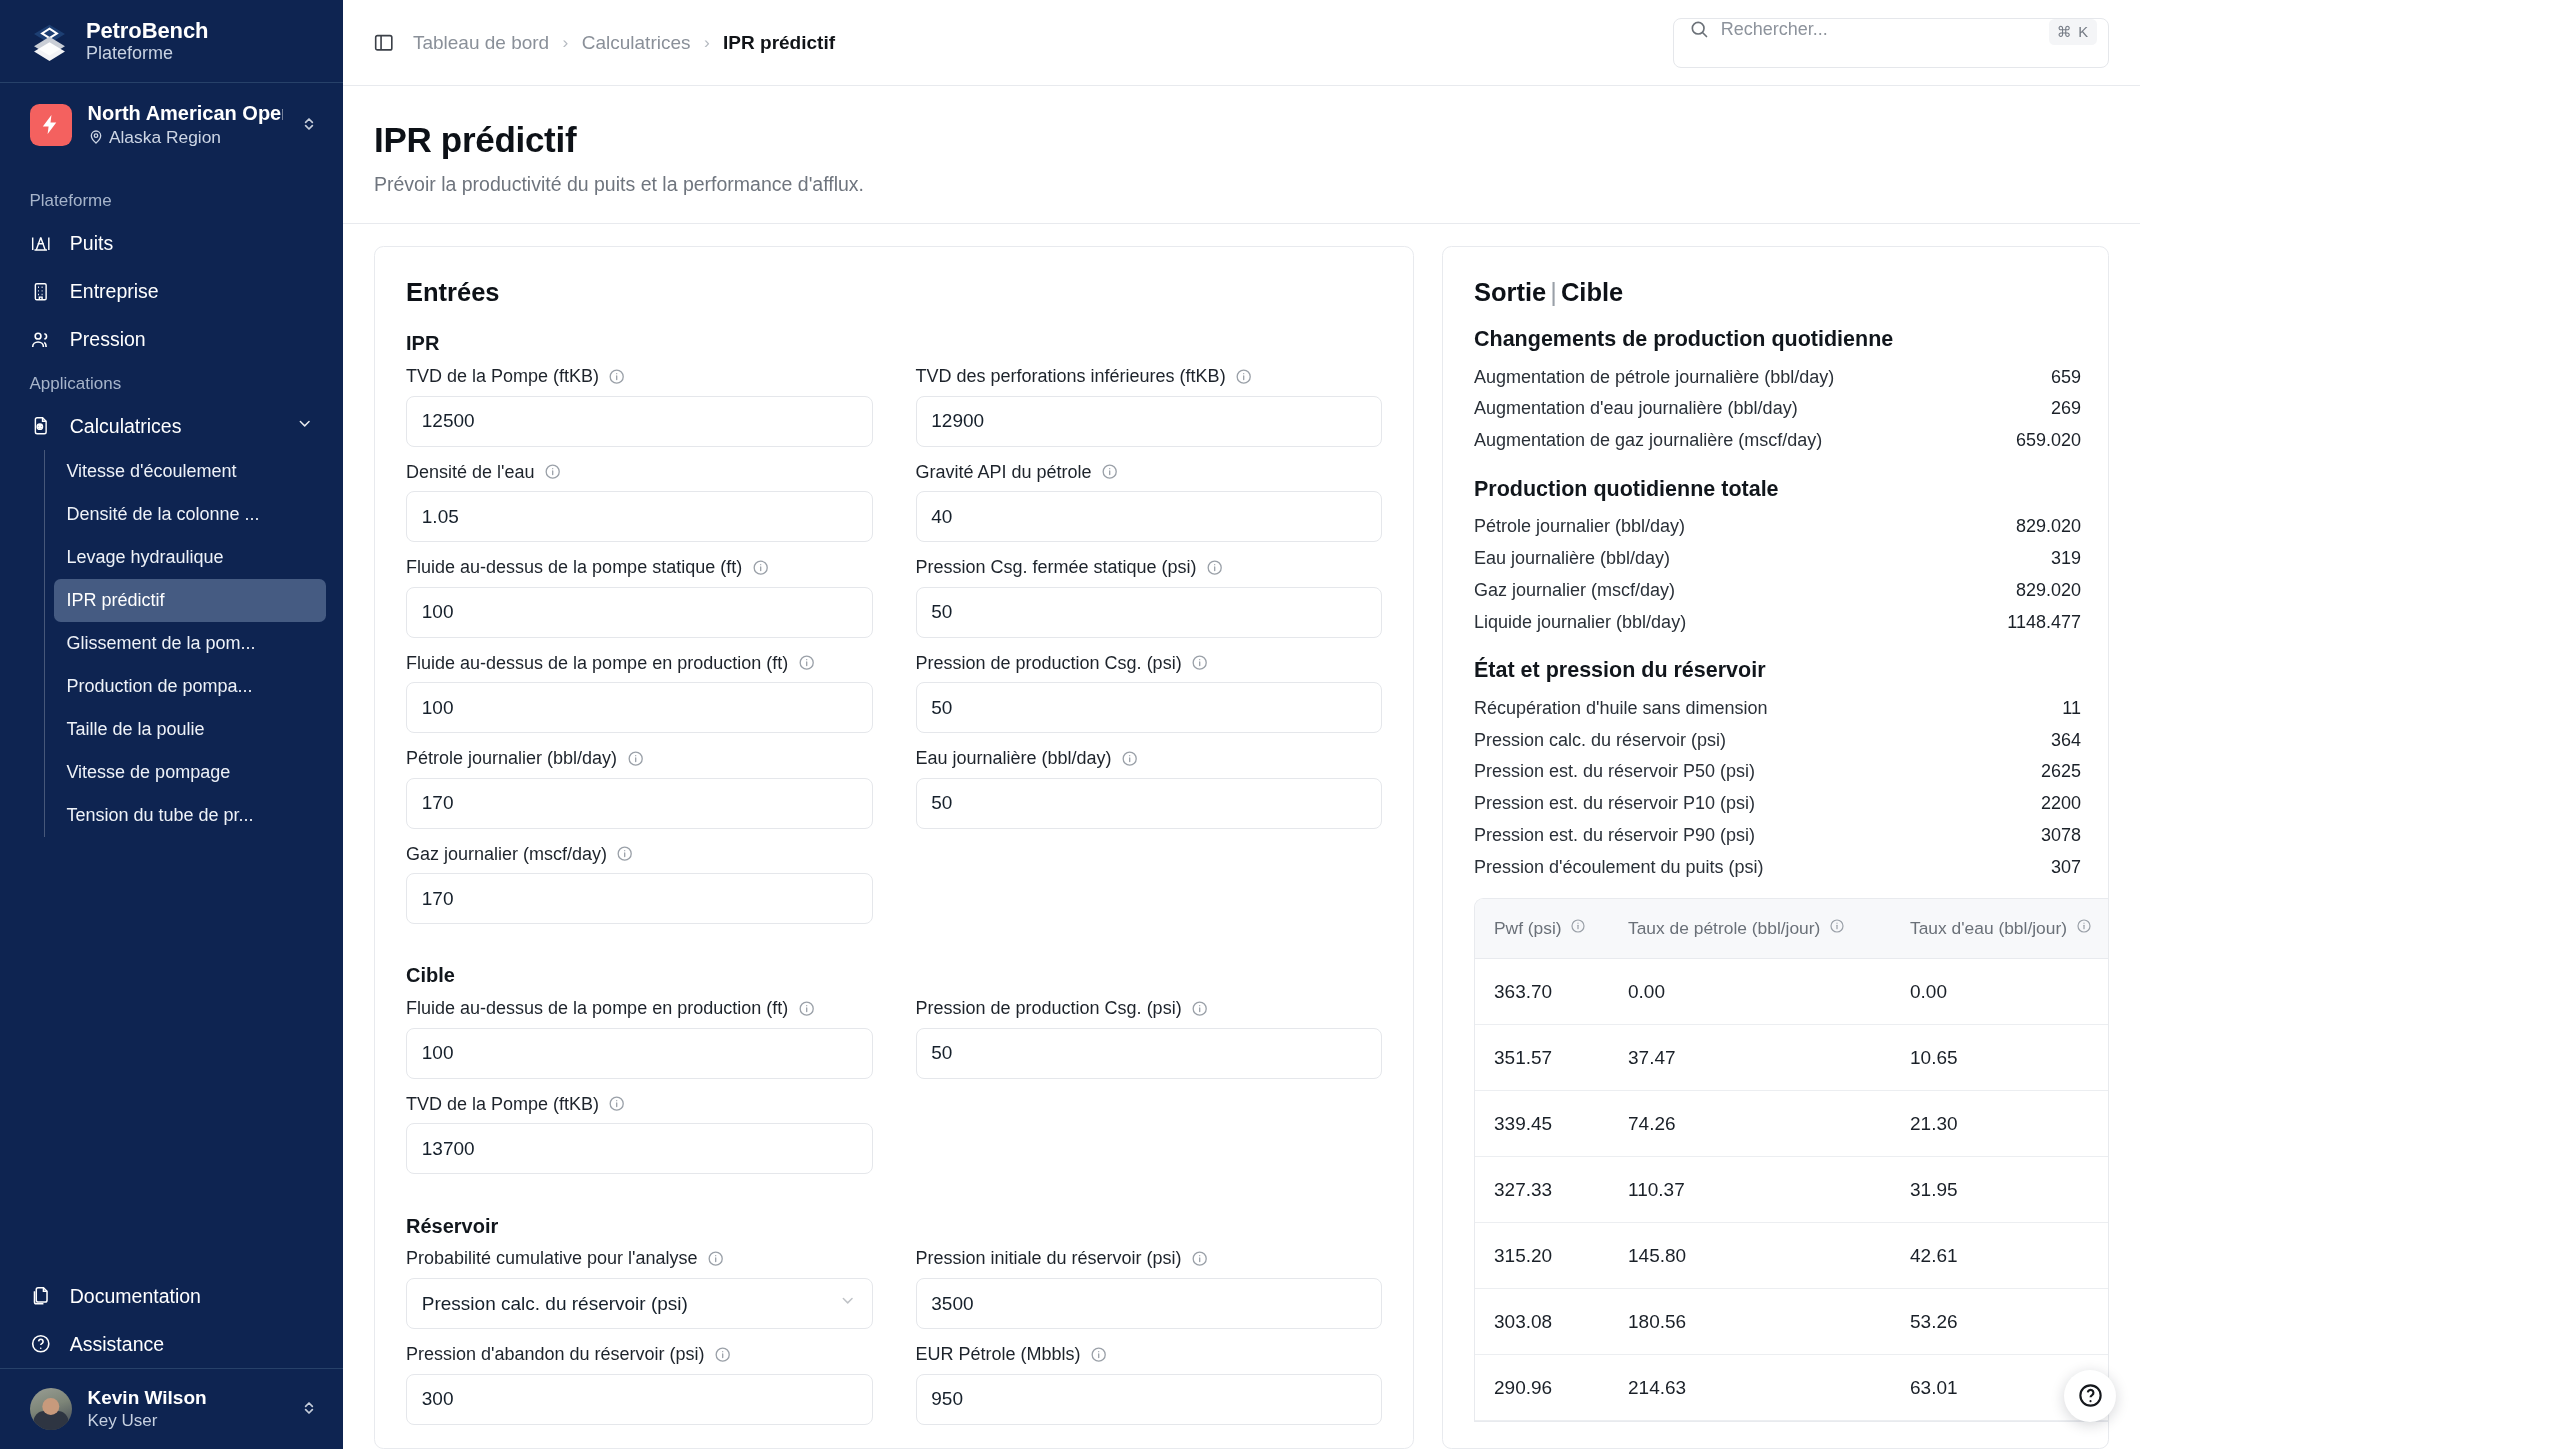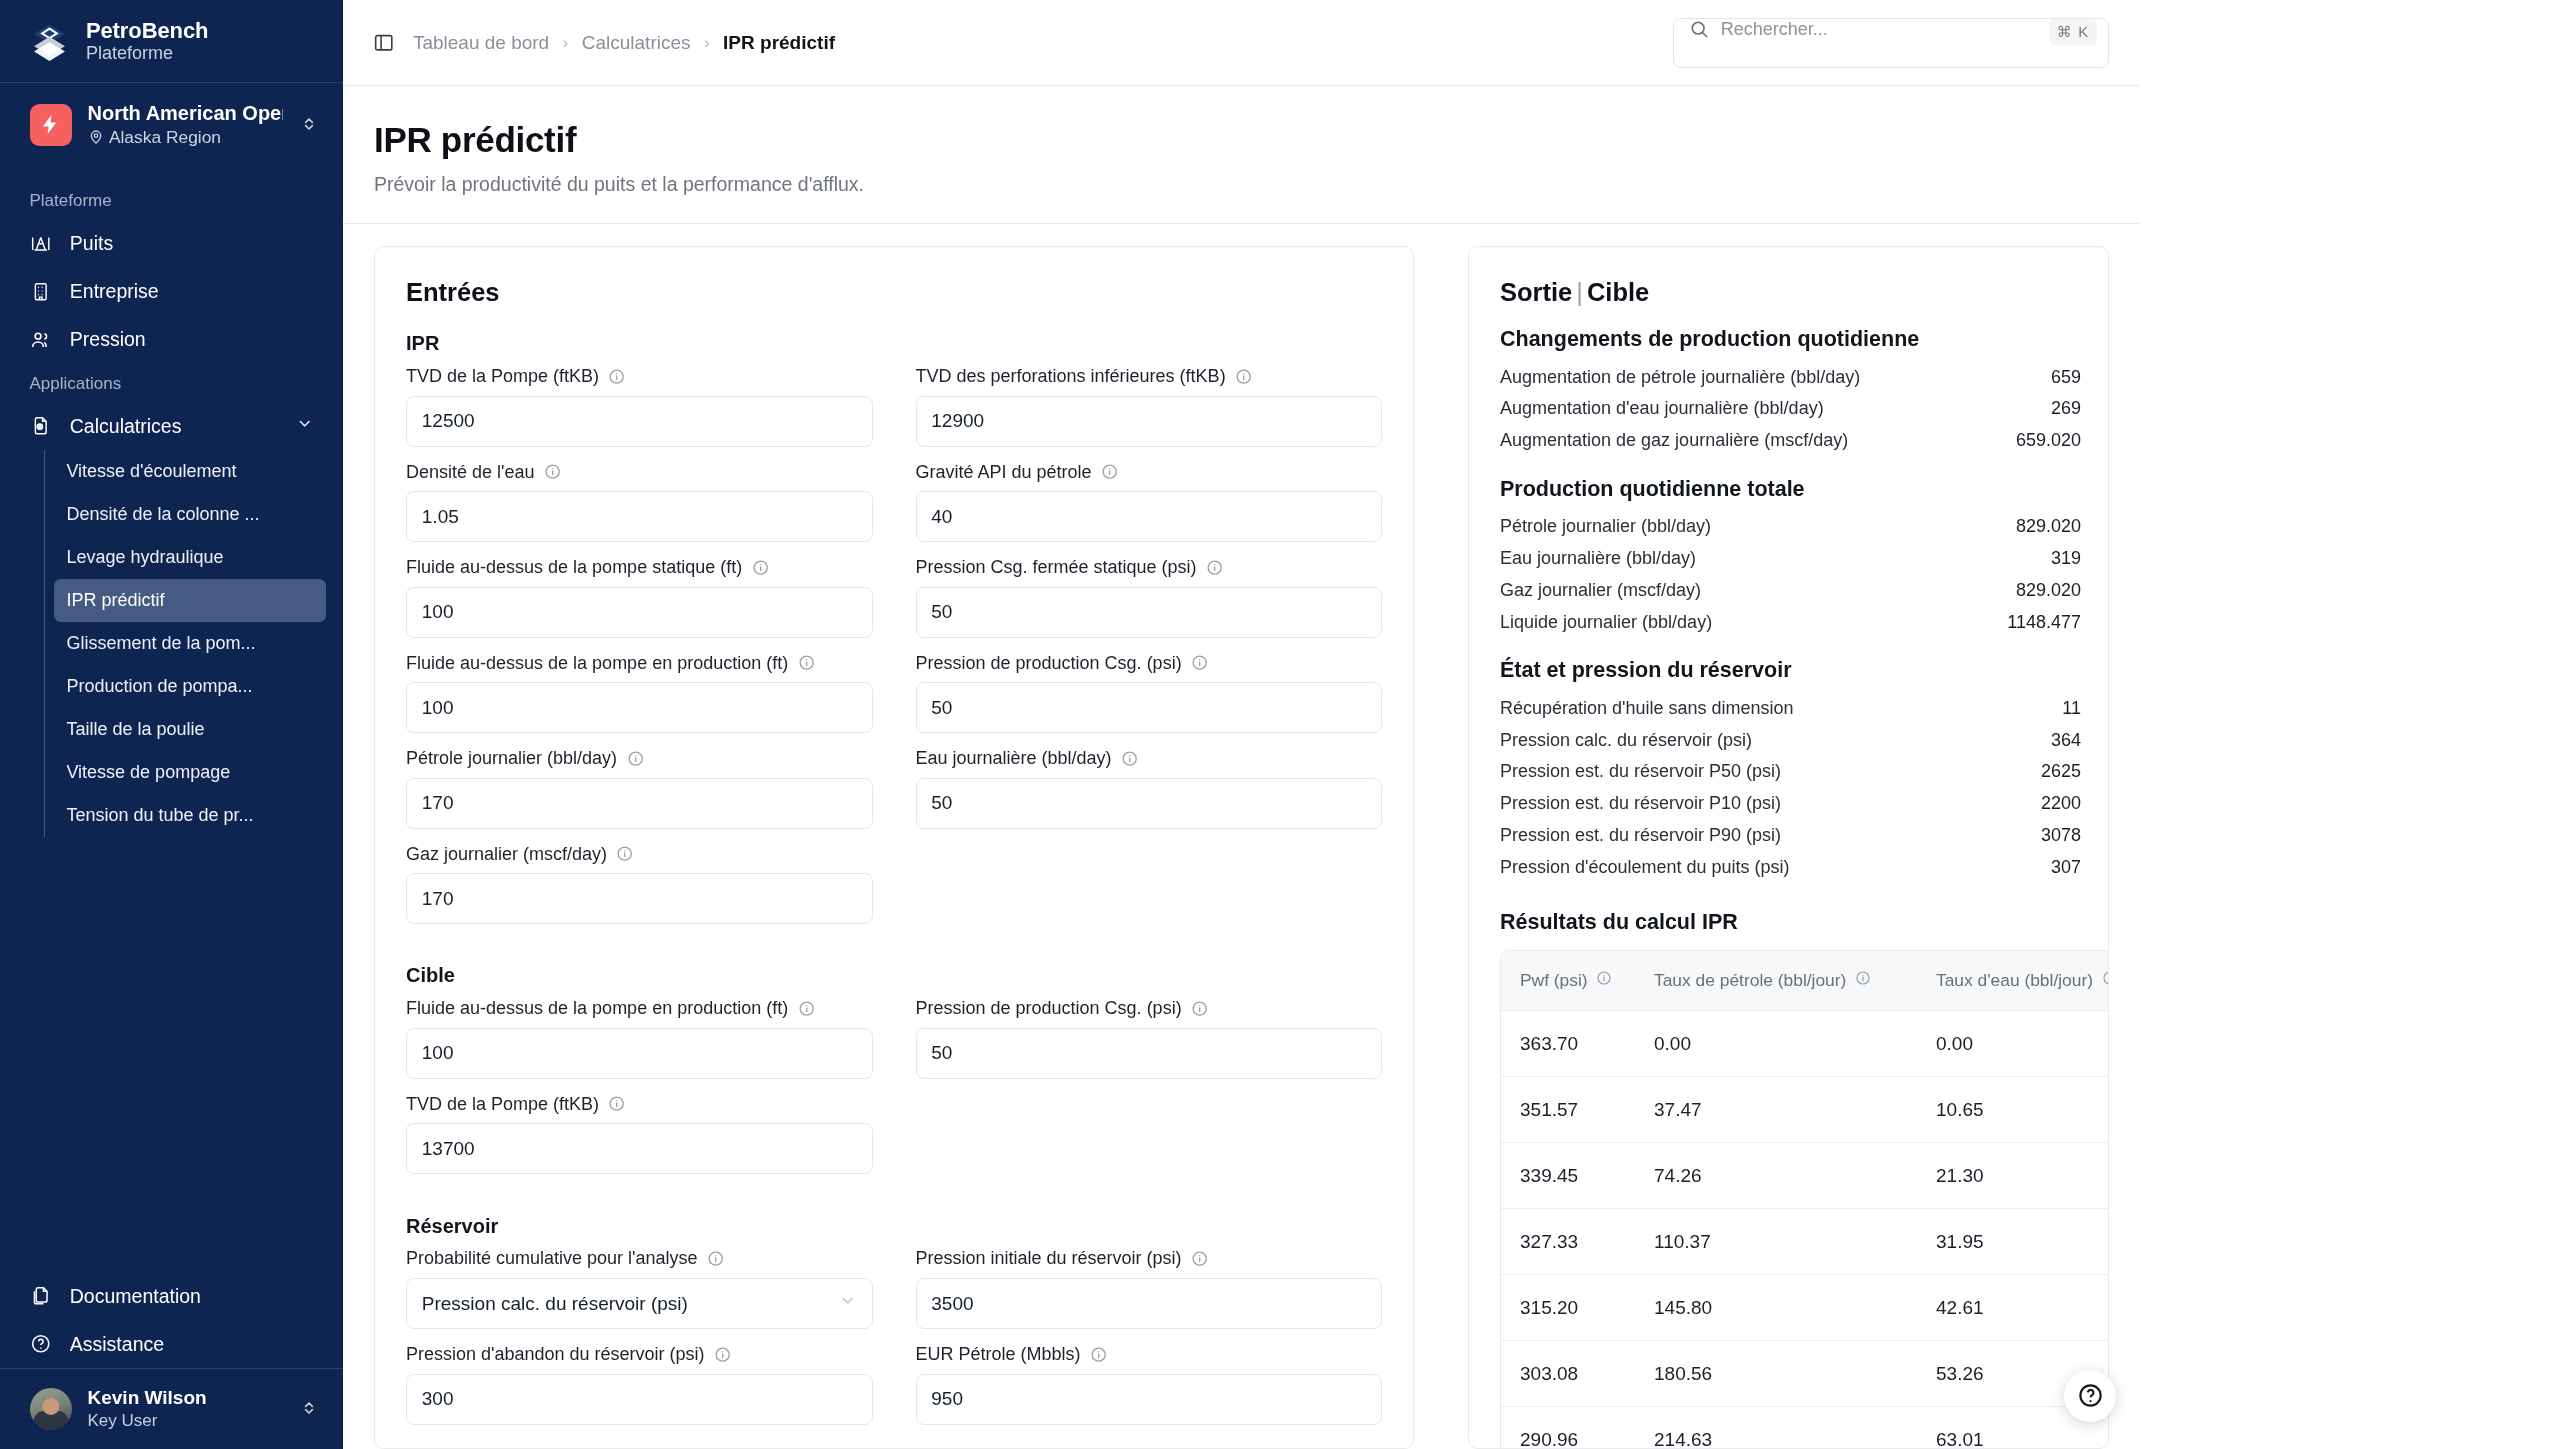--- a/index.html
+++ b/index.html
@@ -109,21 +109,21 @@
   .search-ph { flex: 1; font-size: 18px; color: #8d939c; }
   .kbd {
     font-size: 14.8px; color: #757b85; background: #f4f5f7; border-radius: 5.4px;
     padding: 4.7px 8px; letter-spacing: 1.3px;
   }
 
   .page-head { padding: 34px 31px 27px 31px; border-bottom: 1.3px solid #e8eaee; }
   .page-title { font-size: 35px; font-weight: 700; color: #0d1117; letter-spacing: -0.3px; }
   .page-sub { font-size: 19.5px; color: #6f757e; margin-top: 13.4px; }
 
-  .content { flex: 1; display: flex; gap: 54px; padding: 21.5px 31px 0 31px; min-height:0;}
+  .content { flex: 1; display: flex; gap: 28px; padding: 21.5px 31px 0 31px; min-height:0;}
   .card {
     border: 1.3px solid #e8eaee; border-radius: 9.4px; background: #fff;
     padding: 31px 31px 0 31px; min-width: 0;
   }
   .card-inputs { flex: 0 0 1040px; }
   .card-output { flex: 1; padding-left: 31px; padding-right: 0; overflow:hidden;}
   .card-title { font-size: 25.5px; font-weight: 700; color: #0d1117; }
   .card-title .sep { color:#9aa0a8; font-weight: 400; padding: 0 4px;}
 
   .sec-title { font-size: 20px; font-weight: 700; color: #11161c; margin: 25.5px 0 10.7px 0; }
@@ -659,21 +659,20 @@
           </div>
           <div class="out-row">
             <span class="out-label">Pression est. du réservoir P90 (psi)</span>
             <span class="out-value">3078</span>
           </div>
           <div class="out-row">
             <span class="out-label">Pression d'écoulement du puits (psi)</span>
             <span class="out-value">307</span>
           </div>
 
-          <div class="out-sec-title" style="margin-top:27px;">Résultats du calcul IPR</div>
           <div class="tbl-wrap">
             <table class="tbl">
               <colgroup>
                   <col class="c0">
                   <col class="c1">
                   <col class="c2">
                   <col class="c3">
                   <col class="c4">
                 </colgroup>
               <thead>

